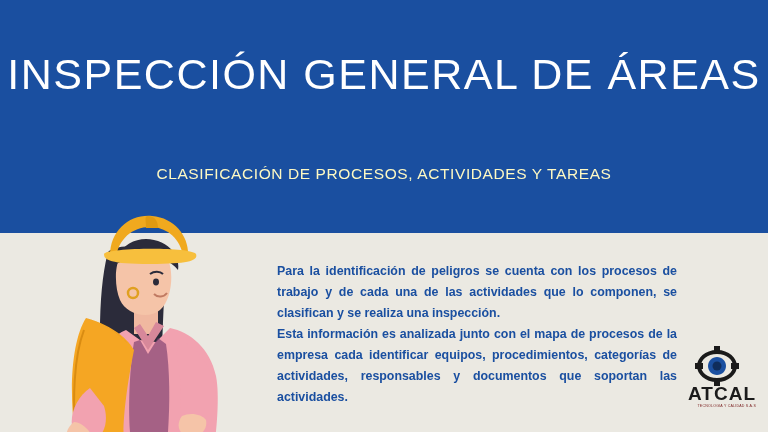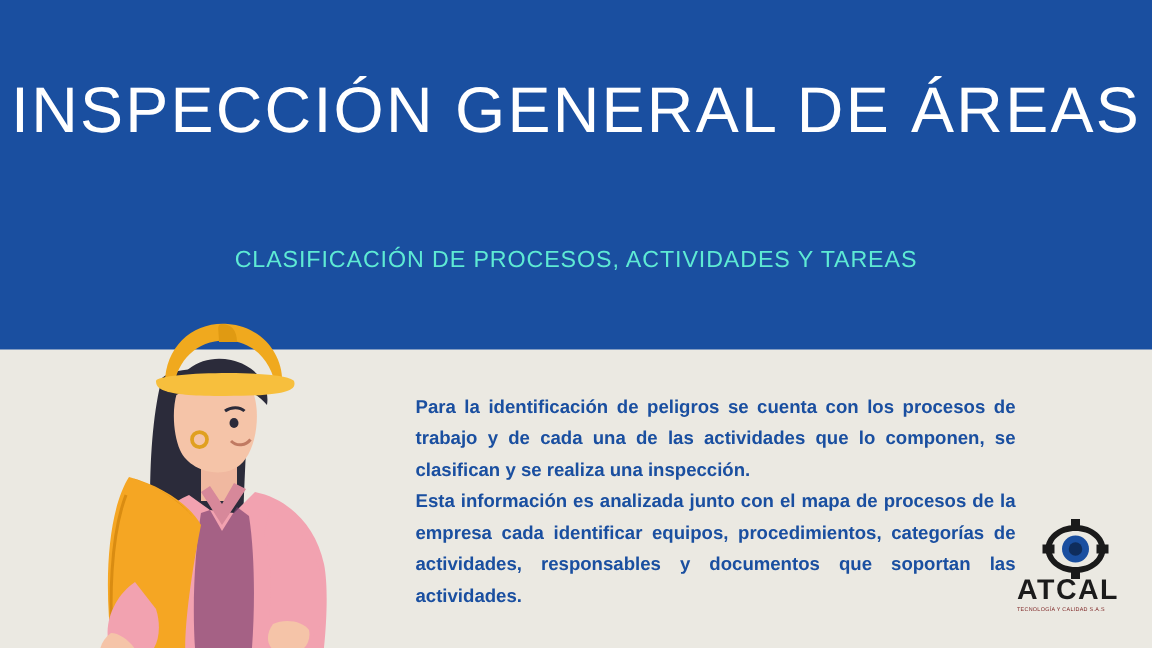--- a/index.html
+++ b/index.html
@@ -33,21 +33,21 @@
     line-height: 48px;
     letter-spacing: 1.5px;
     font-weight: 400;
     margin-top: 28px;
   }
   #subtitle {
     position: absolute;
     left: 0; top: 165px;
     width: 768px;
     text-align: center;
-    color: #5eead4;
+    color: #fef9c3;
     font-size: 15.5px;
     letter-spacing: 0.6px;
     font-weight: 400;
   }
   
   #bottom-band {
     position: absolute;
     left: 0; top: 233px;
     width: 768px;
     height: 199px;
@@ -75,21 +75,21 @@
     width: 240px;
     height: 242px;
   }
   
   #logo {
     position: absolute;
     right: 12px;
     bottom: 8px;
     width: 78px;
     height: 78px;
-    text-align: left;
+    text-align: right;
   }
   #logo-mark { display: block; margin: 0 auto; }
   #logo-name {
     font-size: 19px;
     font-weight: bold;
     color: #1b1b1b;
     letter-spacing: 1px;
     line-height: 19px;
     margin-top: -2px;
   }

